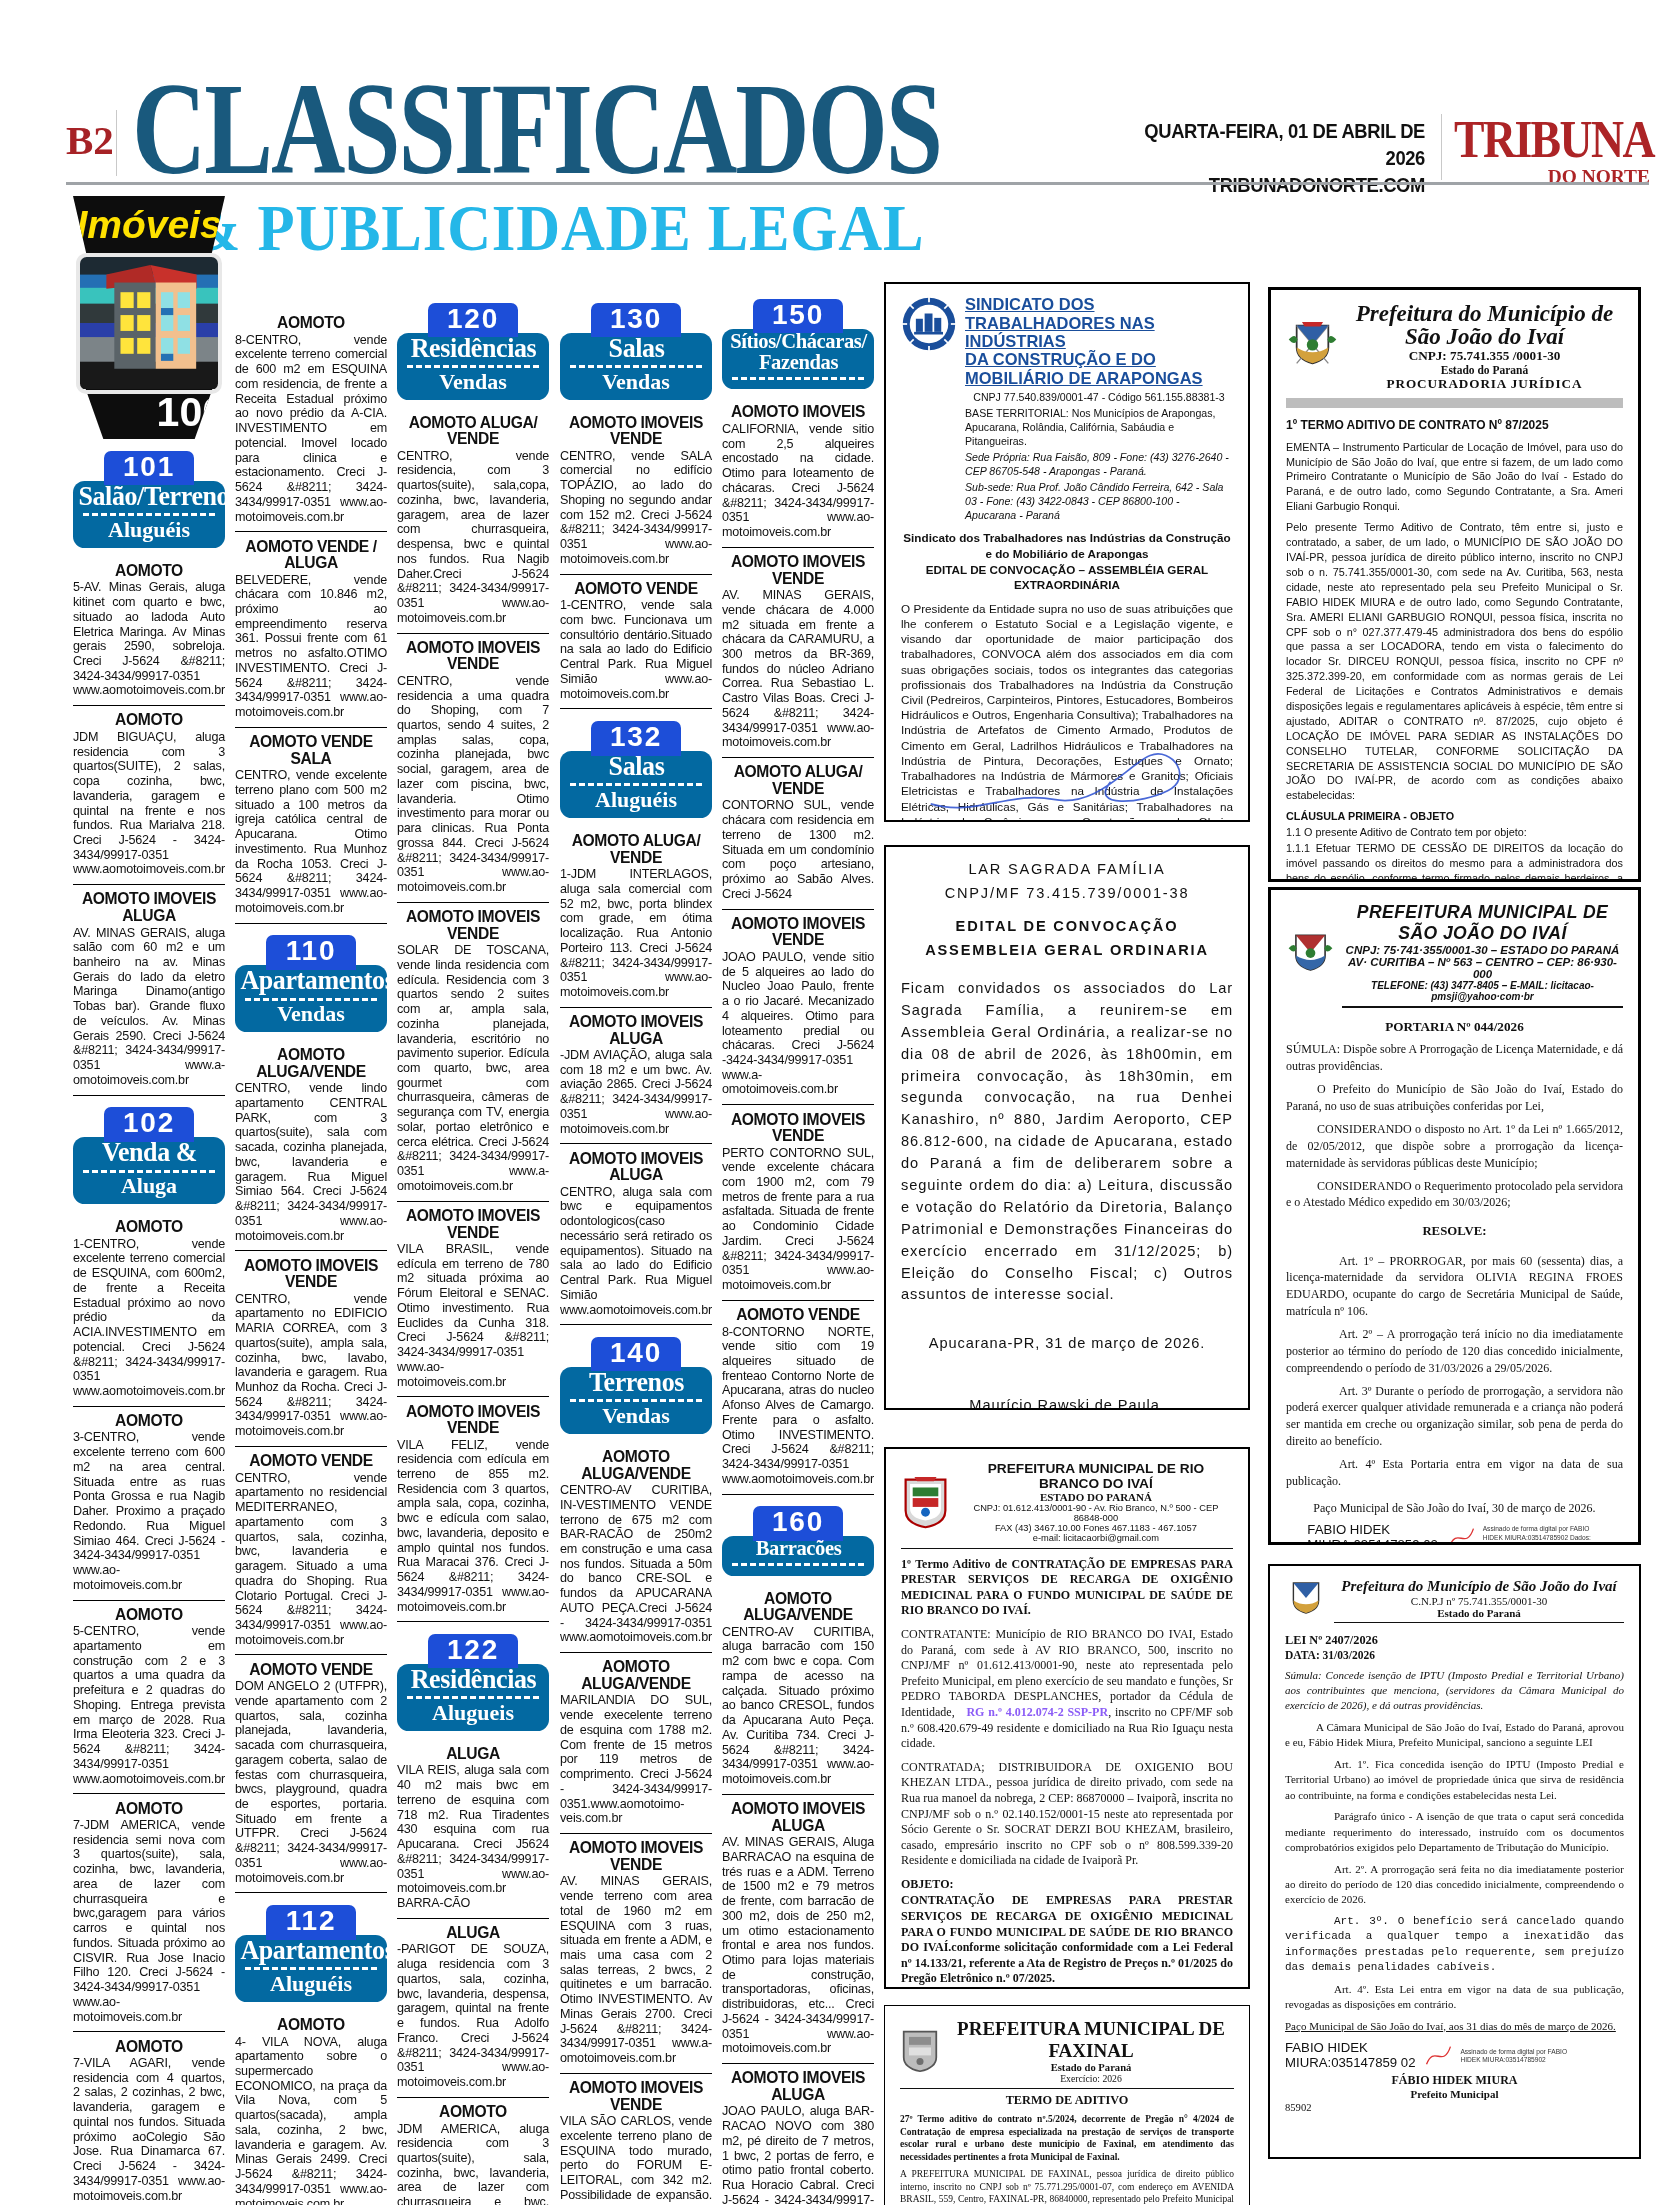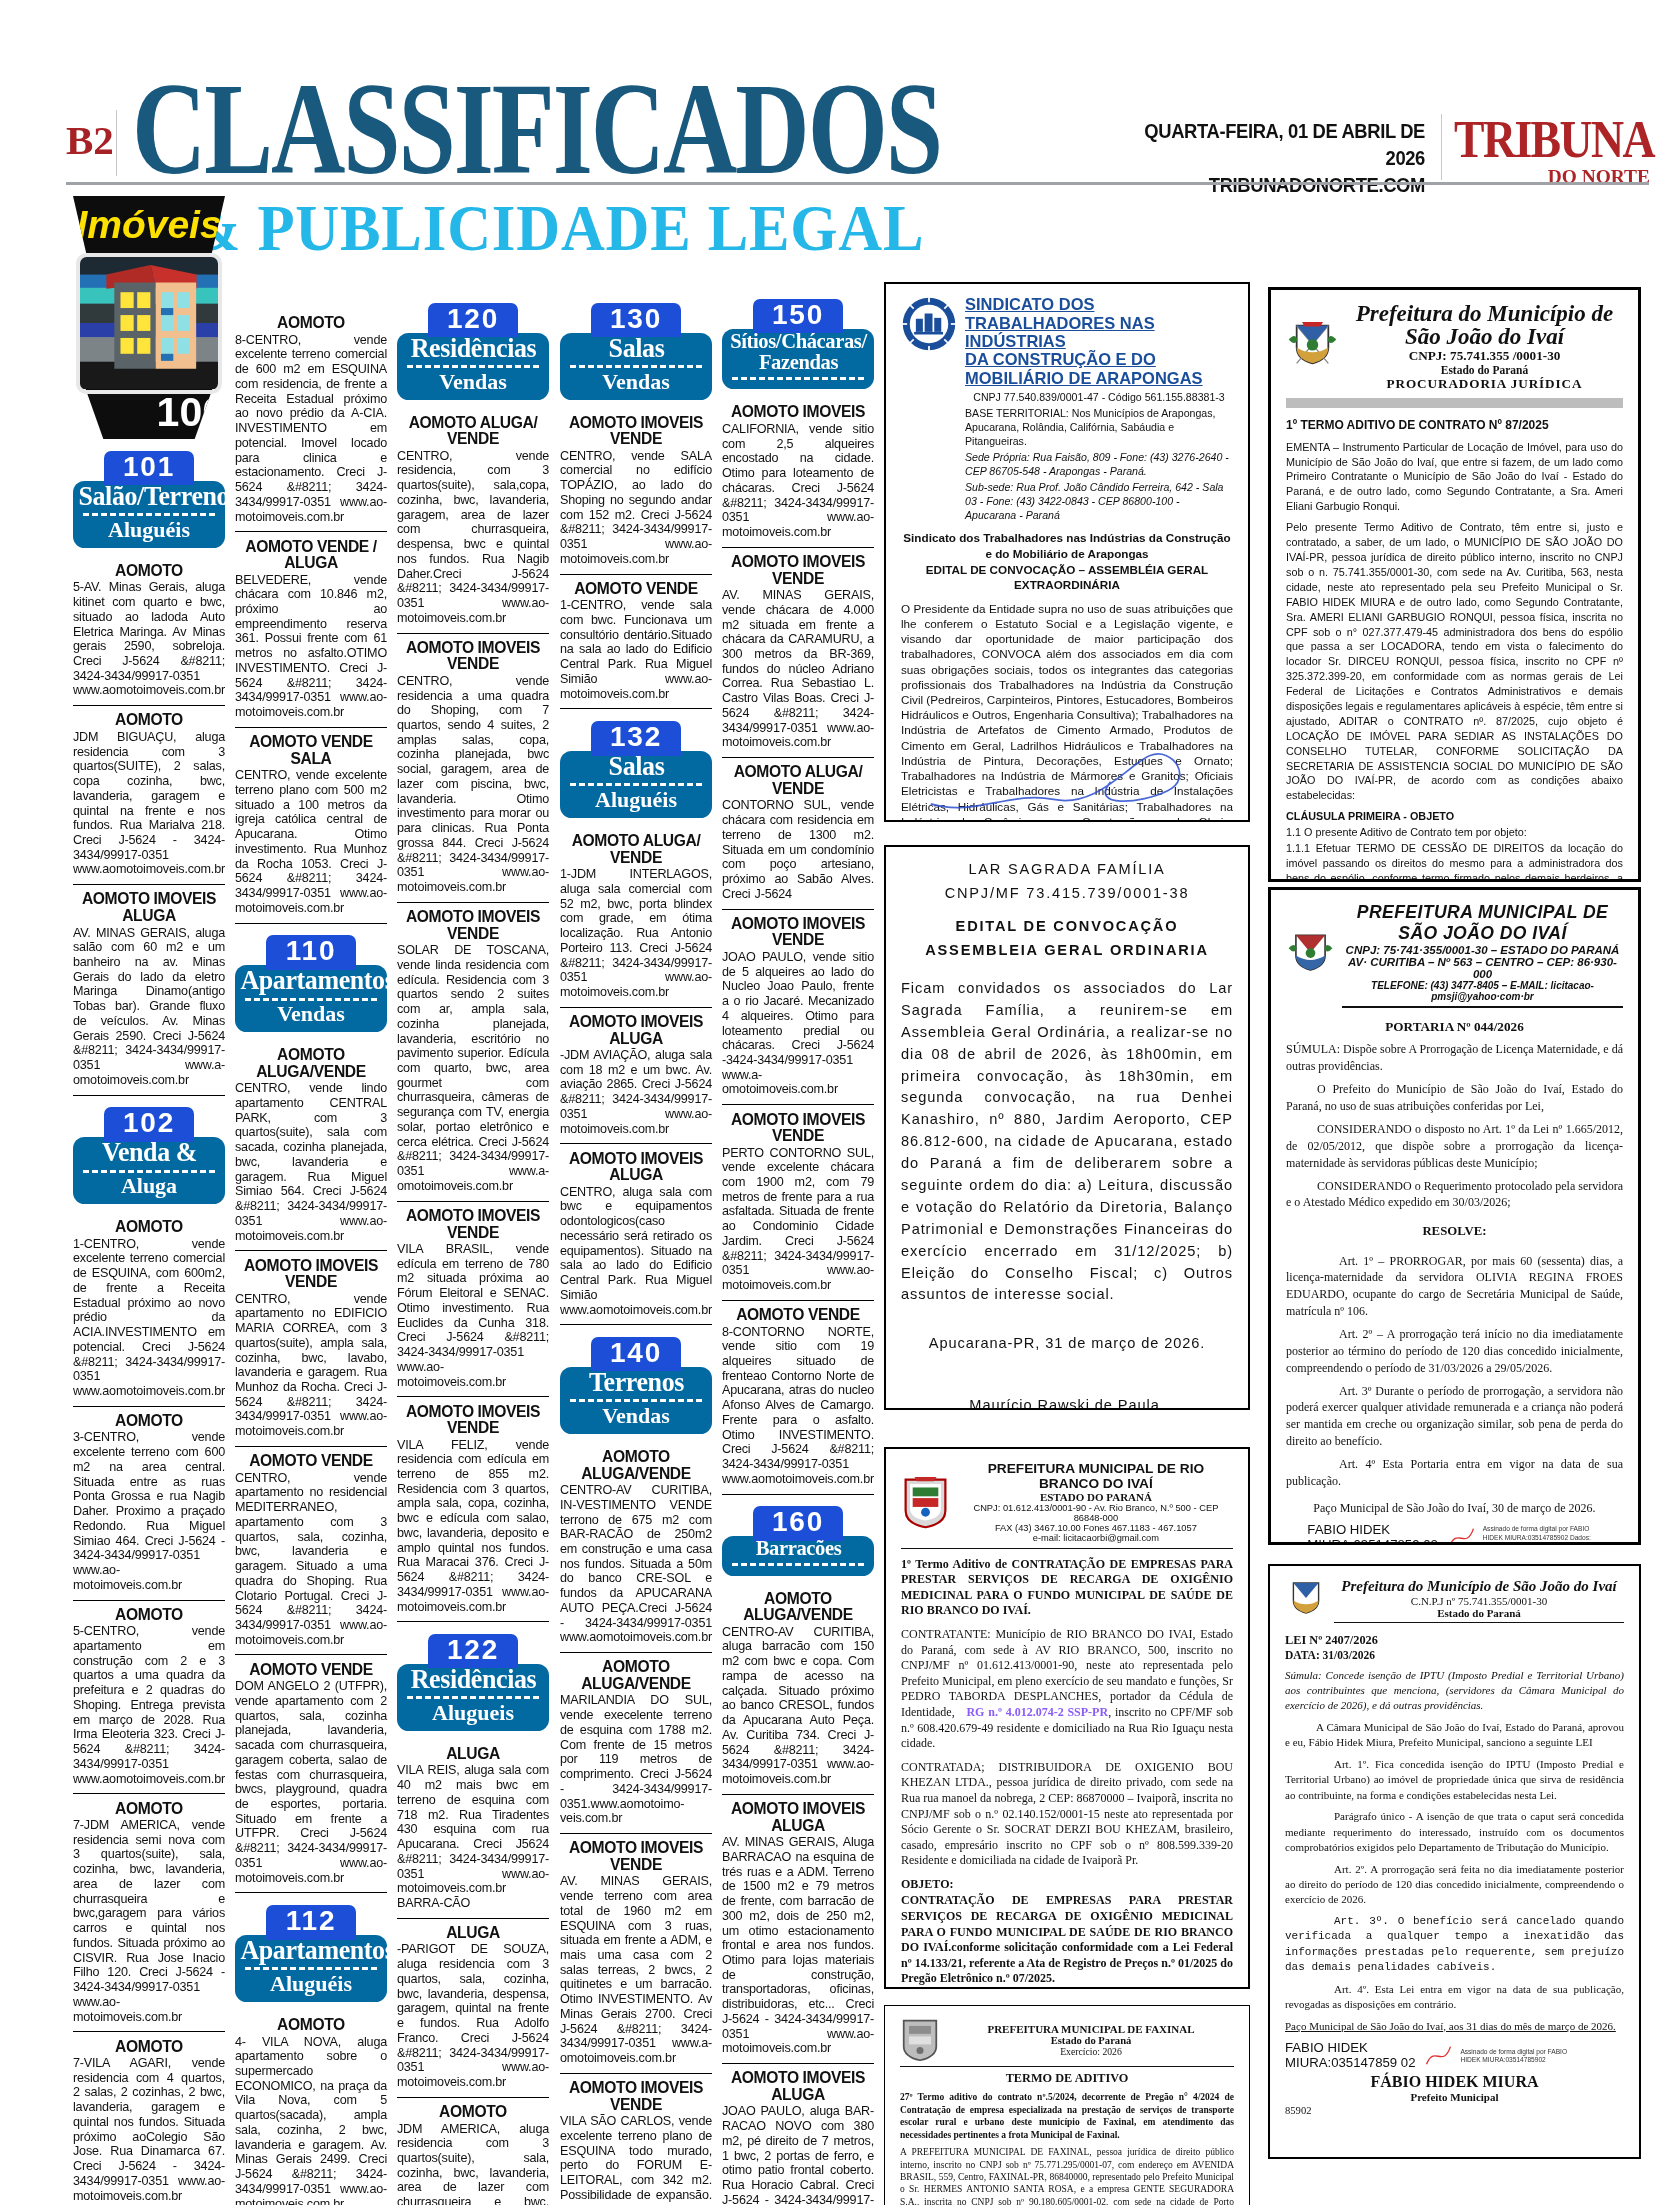--- a/index.html
+++ b/index.html
@@ -497,21 +497,21 @@
 
   <div class="lbox" style="left:884px;top:2005px;width:366px;height:445px;border-width:1.8px;">
     <div class="fax-head">
       <svg class="crest" width="40" height="44" viewBox="0 0 90 100">
         <path d="M8 6 h74 v58 q0 24 -37 32 q-37 -8 -37 -32 z" fill="#bdbdbd" stroke="#555" stroke-width="4"></path>
         <rect x="20" y="18" width="50" height="18" fill="#8d8d8d"></rect>
         <rect x="20" y="42" width="50" height="18" fill="#e0e0e0"></rect>
         <circle cx="45" cy="74" r="8" fill="#6f6f6f"></circle>
       </svg>
       <div style="flex:1;text-align:center;font-family:'Liberation Serif',serif;">
-        <div class="bold" style="font-size:11px;">PREFEITURA MUNICIPAL DE FAXINAL</div>
+        <div class="bold" style="font-size:19px;">PREFEITURA MUNICIPAL DE FAXINAL</div>
         <div class="bold" style="font-size:10.6px;">Estado do Paraná</div>
         <div style="font-size:9.7px;">Exercício: 2026</div>
       </div>
     </div>
     <div class="center bold" style="font-family:'Liberation Serif',serif;font-size:12.3px;margin:2.6px 0 5.3px;">TERMO DE ADITIVO</div>
     <div class="fax-body">
       <p class="bold">27º Termo aditivo do contrato nº.5/2024, decorrente de Pregão n° 4/2024 de Contratação de empresa especializada na prestação de serviços de transporte escolar rural e urbano deste município de Faxinal, em atendimento das necessidades pertinentes a frota Municipal de Faxinal.</p>
       <p>A PREFEITURA MUNICIPAL DE FAXINAL, pessoa jurídica de direito público interno, inscrito no CNPJ sob nº 75.771.295/0001-07, com endereço em AVENIDA BRASIL, 559, Centro, FAXINAL-PR, 86840000, representado pelo Prefeito Municipal o Sr. HERMES ANTONIO SANTA ROSA, e a empresa GENTE SEGURADORA S.A., inscrita no CNPJ sob nº 90.180.605/0001-02, com sede na cidade de Porto Alegre-RS, neste ato representada por MARCELO WAIS, portador do CPF sob o nº 632.005.380-15, firmam o presente TERMO ADITIVO, conforme condições a seguir:</p>
 
     </div>
@@ -614,20 +614,20 @@
       <p style="font-size:11px;line-height:1.4;text-align:justify;text-indent:49px;font-family:Liberation Mono, monospace;">Art. 3º. O benefício será cancelado quando verificada a qualquer tempo a inexatidão das informações prestadas pelo requerente, sem prejuízo das demais penalidades cabíveis.</p>
       <p style="font-size:11px;line-height:1.4;text-align:justify;text-indent:49px;">Art. 4º. Esta Lei entra em vigor na data de sua publicação, revogadas as disposições em contrário.</p>
       <p style="font-size:11px;line-height:1.4;text-decoration:underline;">Paço Municipal de São João do Ivaí, aos 31 dias do mês de março de 2026.</p>
       <div class="digsig">
         <div class="big">FABIO HIDEK MIURA:035147859 02</div>
         <svg width="31" height="31" viewBox="0 0 70 70">
             <path d="M8 55 C 25 10, 45 65, 62 15" fill="none" stroke="#d33" stroke-width="3"></path>
           </svg>
         <div class="tiny">Assinado de forma digital por FABIO HIDEK MIURA:03514785902</div>
       </div>
-      <p class="center bold" style="font-size:16px;margin-bottom:0;">FÁBIO HIDEK MIURA</p>
+      <p class="center bold" style="font-size:12px;margin-bottom:0;">FÁBIO HIDEK MIURA</p>
       <p class="center bold" style="font-size:11px;margin-bottom:2px;">Prefeito Municipal</p>
       <p style="font-size:10.6px;">85902</p>
     </div>
   </div>
 
 </div>
 
 
 </body></html>

